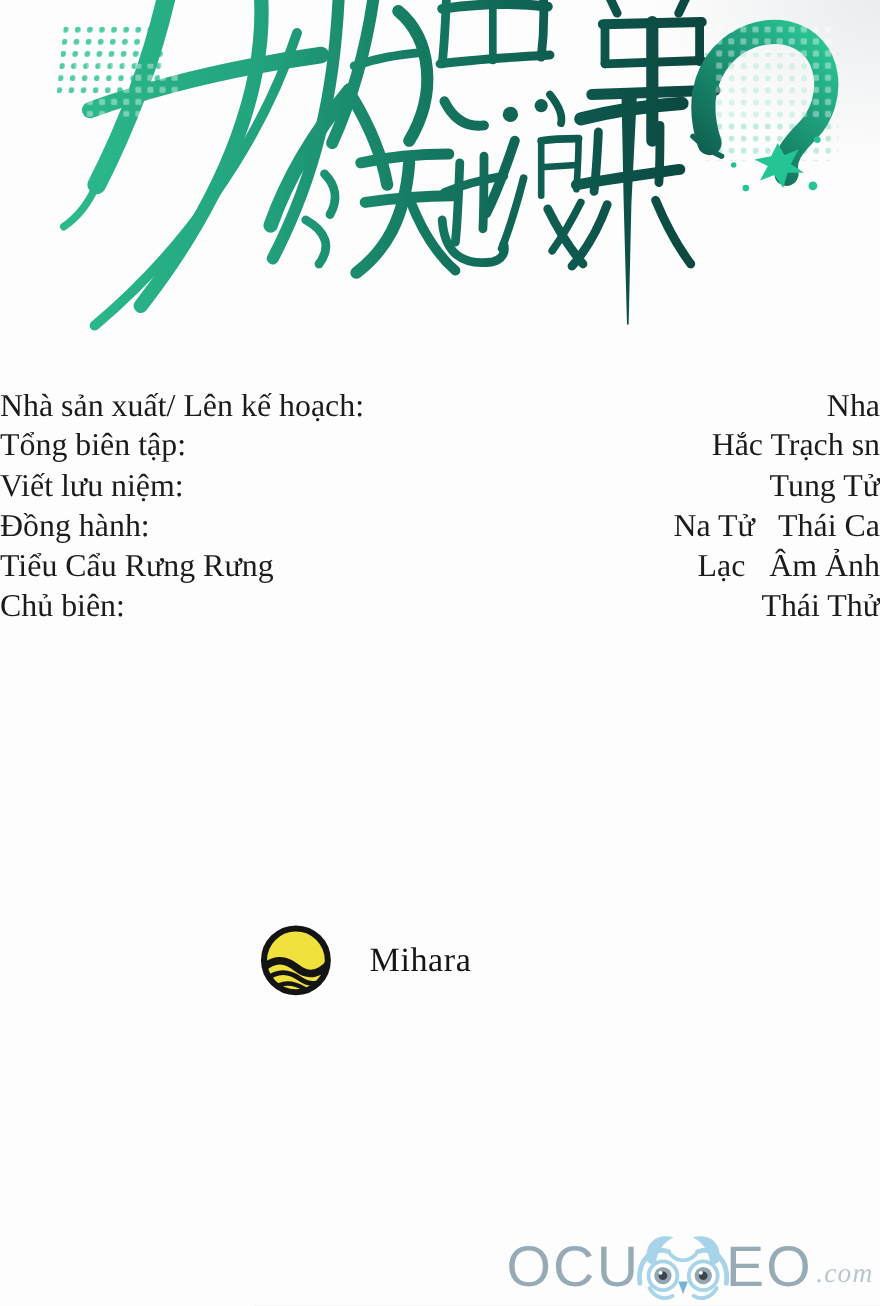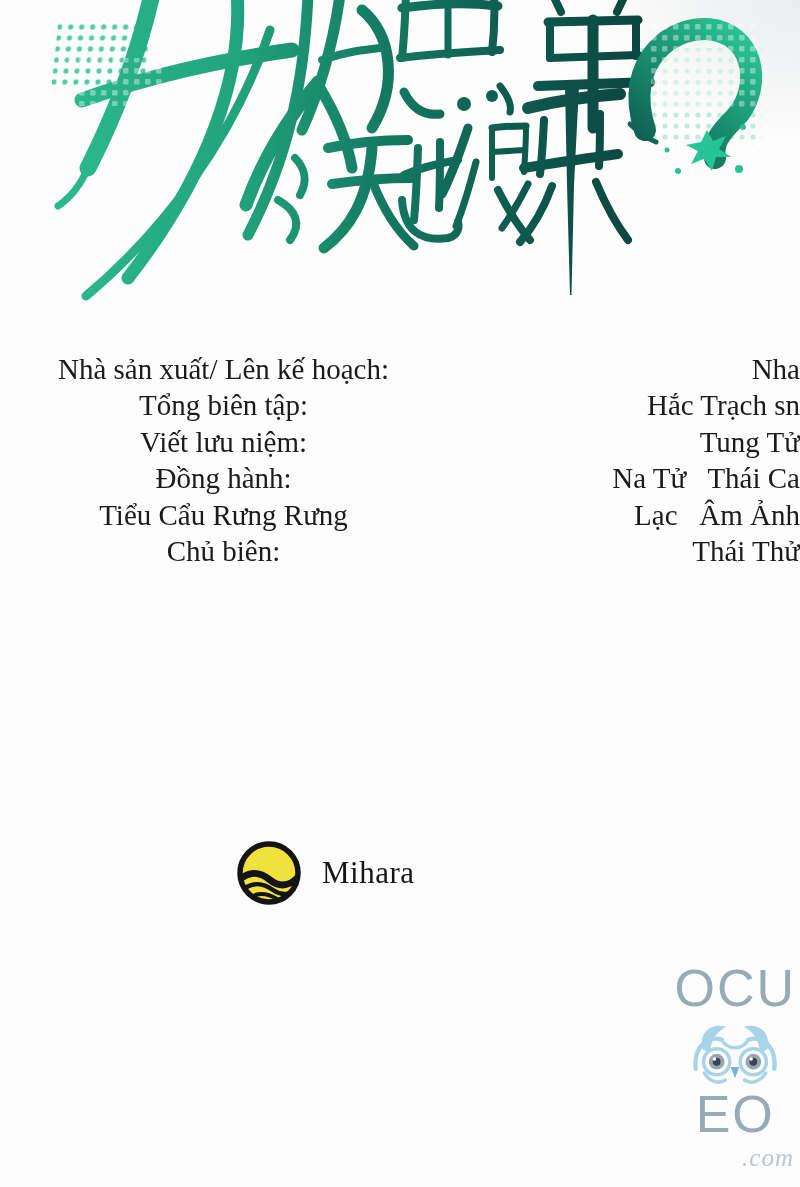--- a/index.html
+++ b/index.html
@@ -25,37 +25,36 @@
     color:#1b1b1b;
     font-size:29px;
     line-height:36.4px;
   }
   .credit-row{
     display:grid;
     grid-template-columns:447px auto;
     column-gap:18px;
     white-space:pre-wrap;
   }
-  .credit-label{text-align:center;}
+  .credit-label{text-align:left;}
   .credit-value{text-align:right;}
   
   .publisher{
     position:absolute;top:840px;left:236px;
-    display:flex;align-items:center;gap:20px;
+    display:flex;align-items:center;gap:34px;
   }
   .publisher-logo{width:66px;height:66px;display:block;}
   .publisher-name{
     font-size:31px;color:#161616;letter-spacing:0.5px;
   }
   
   .watermark{
     position:absolute;right:4px;bottom:5px;
-    display:flex;align-items:center;
+    display:flex;align-items:flex-end;
     font-family:"Liberation Sans","DejaVu Sans",sans-serif;
-    flex-direction:column;
   }
   .wm-text{
     font-size:52px;color:#97abb7;letter-spacing:2px;font-weight:400;
   }
   .wm-owl{width:96px;height:66px;margin:0 -9px;position:relative;top:2px;}
   .wm-suffix{
     font-size:25px;color:#b9c6cd;
     font-style:italic;
     font-family:"Liberation Serif","DejaVu Serif",serif;
     align-self:flex-end;

